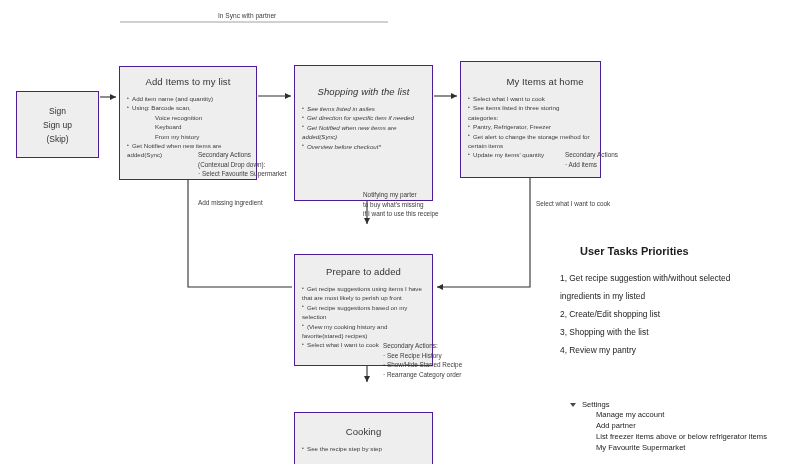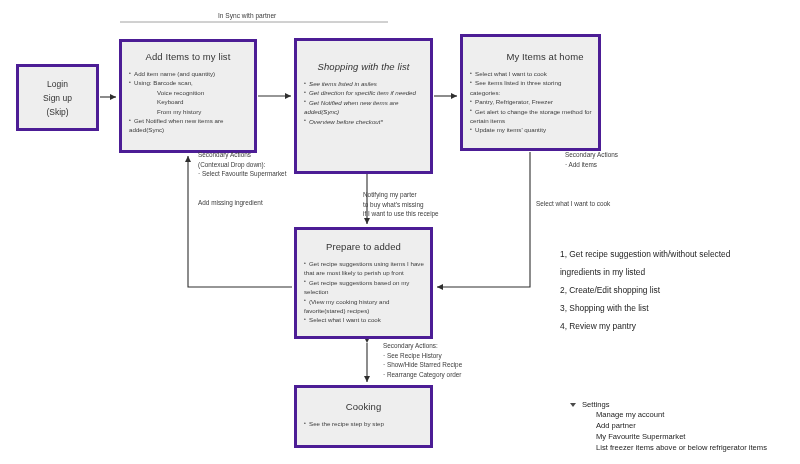--- a/index.html
+++ b/index.html
@@ -5,22 +5,23 @@
   html,body{margin:0;padding:0;}
   body{
     width:800px;height:464px;background:#ffffff;
     font-family:"Liberation Sans","DejaVu Sans",sans-serif;
     color:#3b3b3b;overflow:hidden;position:relative;
   }
   #canvas{position:absolute;left:0;top:0;width:800px;height:464px;}
   svg.wires{position:absolute;left:0;top:0;width:800px;height:464px;pointer-events:none;}
 
   .node{
-    position:absolute;background:#eeeeee;border:3px solid #4c1d95;
+    position:absolute;background:#eeeeee;border:1px solid #4c1d95;
     box-sizing:border-box;
+    margin-top:27px;
   }
   .node .title{
     text-align:center;font-size:9.5px;color:#333;
     margin-top:9px;margin-bottom:7px;letter-spacing:.1px;
   }
   .node ul{
     list-style:none;margin:0;padding:0 6px 0 7px;
   }
   .node ul li{
     font-size:6.2px;line-height:9.4px;color:#3c3c3c;
@@ -108,21 +109,21 @@
 
     <path d="M292,287 L188,287 L188,156" fill="none" stroke="#2f2f2f" stroke-width="1.1" marker-end="url(#ah)"></path>
 
     <path d="M530,152 L530,287 L437,287" fill="none" stroke="#2f2f2f" stroke-width="1.1" marker-end="url(#ah)"></path>
   </svg>
 
   <div class="plain" id="syncLabel">In Sync with partner</div>
 
   <div class="node" id="login">
     <div class="loginlines">
-      <div>Login</div>
+      <div>Sign</div>
       <div>Sign up</div>
       <div>(Skip)</div>
     </div>
   </div>
 
   <div class="node" id="addItems">
     <div class="title">Add Items to my list</div>
     <ul>
       <li>Add item name (and quantity)</li>
       <li>Using: Barcode scan,</li>
@@ -187,31 +188,32 @@
 if I want to use this receipe</div>
   <div class="plain" id="secActions2">Secondary Actions
 · Add items</div>
   <div class="plain" id="selectCook">Select what I want to cook</div>
   <div class="plain" id="secActions3">Secondary Actions:
 · See Recipe History
 · Show/Hide Starred Recipe
 · Rearrange Category order</div>
 
   <div id="priorities">
+    <div class="ptitle">User Tasks Priorities</div>
     <div class="pline">1, Get recipe suggestion with/without selected</div>
     <div class="pline">ingredients in my listed</div>
     <div class="pline">2, Create/Edit shopping list</div>
     <div class="pline">3, Shopping with the list</div>
     <div class="pline">4, Review my pantry</div>
   </div>
 
   <div id="settingsBlock">
     <div class="shead">
       <span class="caret"></span>
       <span>Settings</span>
     </div>
     <div class="sitem">Manage my account</div>
     <div class="sitem">Add partner</div>
+    <div class="sitem">List freezer items above or below refrigerator items</div>
     <div class="sitem">My Favourite Supermarket</div>
-    <div class="sitem">List freezer items above or below refrigerator items</div>
   </div>
 
 </div>
 
 </body></html>

